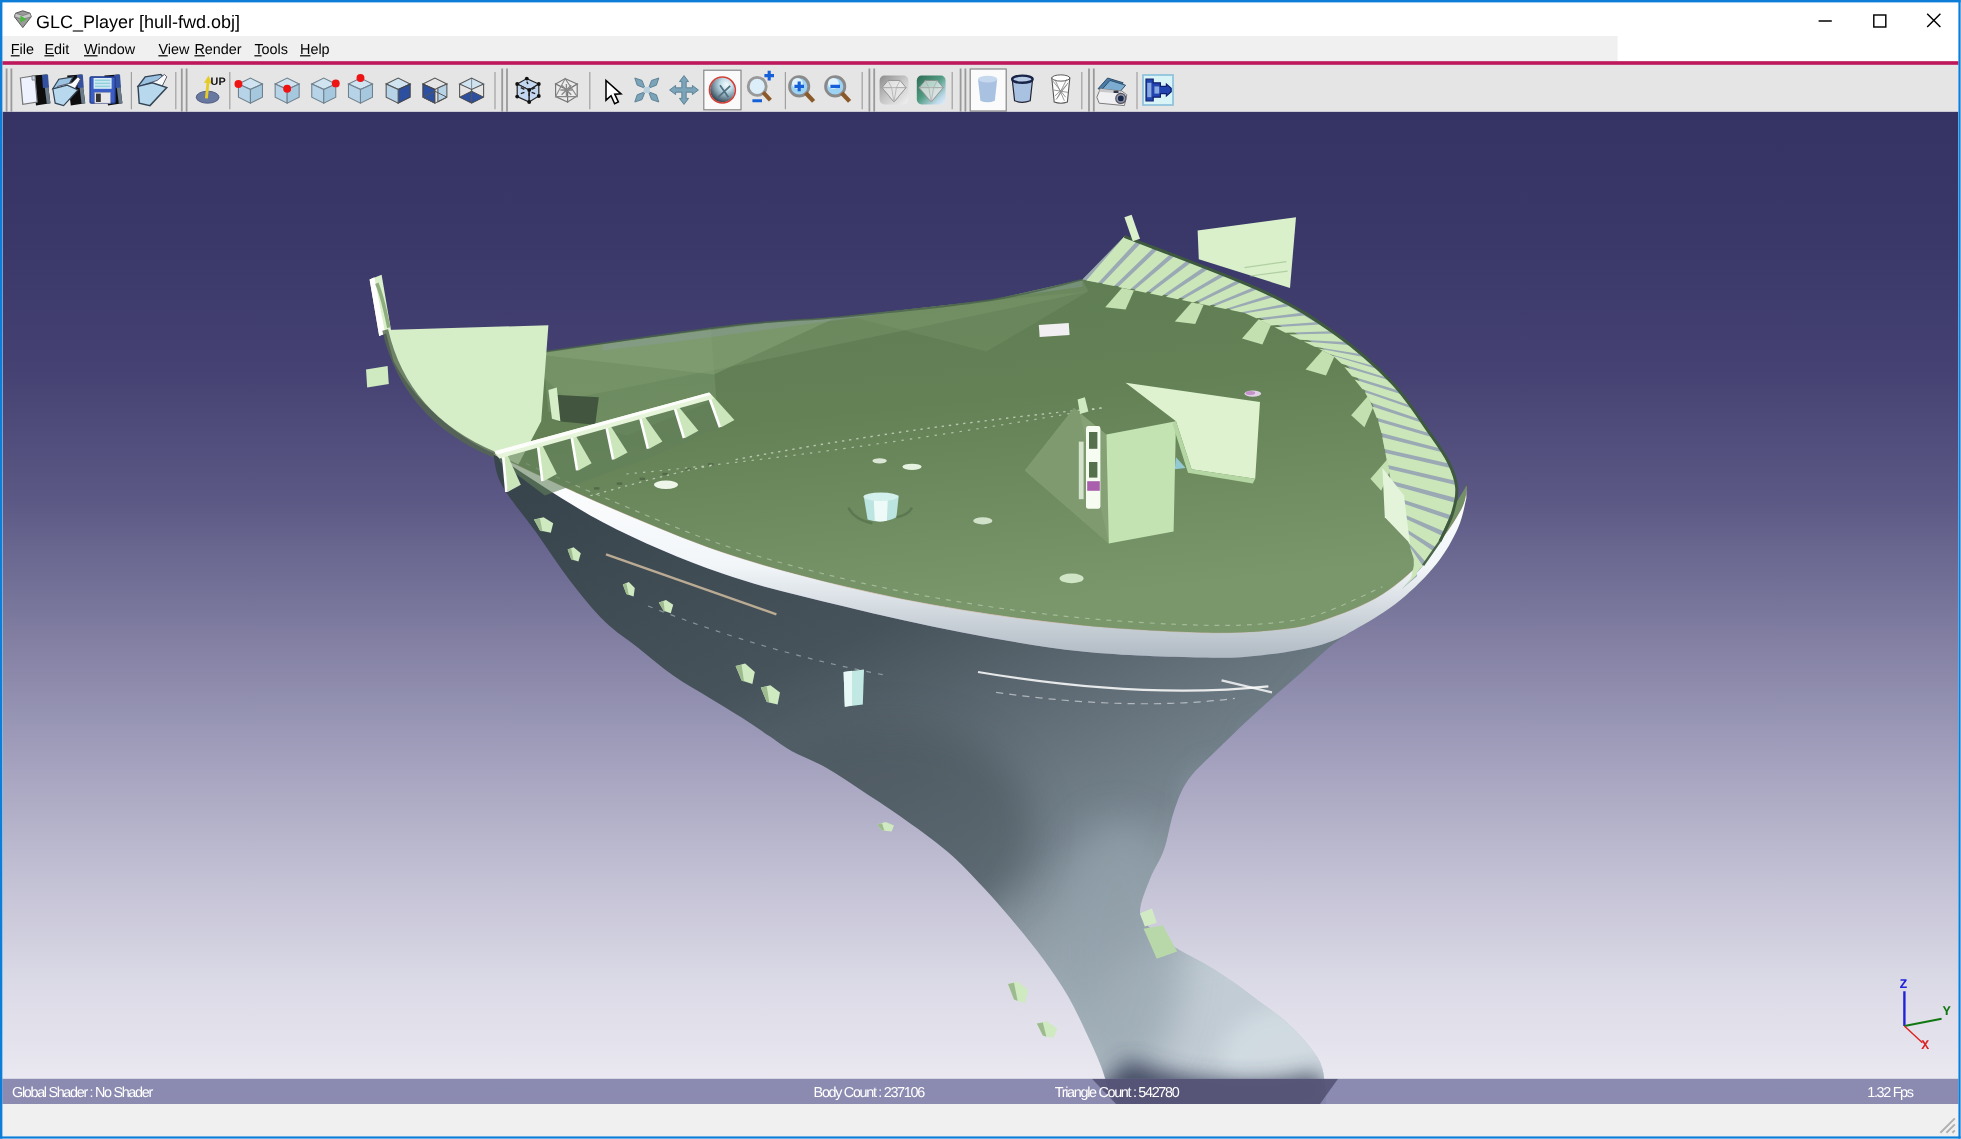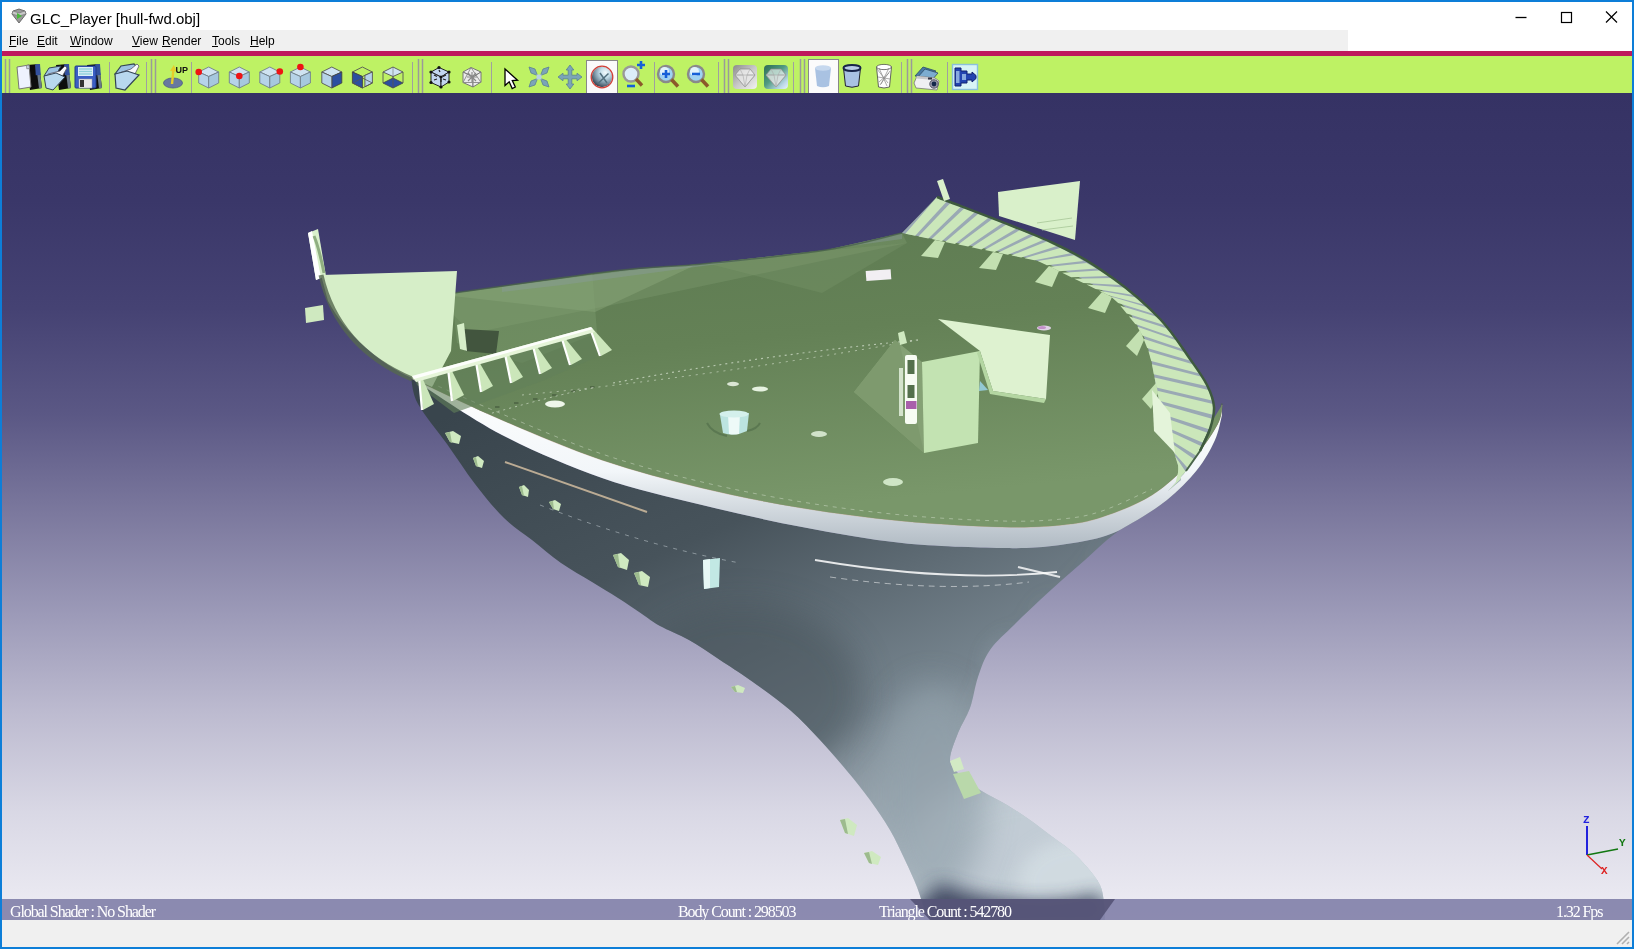--- a/index.html
+++ b/index.html
@@ -7,24 +7,24 @@
 .abs{position:absolute;}
 #btop{left:0;top:0;width:1634px;height:2px;background:#0d7ed8;}
 #bleft{left:0;top:0;width:2px;height:949px;background:#0d7ed8;}
 #bright{left:1632px;top:0;width:2px;height:949px;background:#0d7ed8;}
 #bbot{left:0;top:947px;width:1634px;height:2px;background:#0d7ed8;}
 #titlebar{left:2px;top:2px;width:1630px;height:28px;background:#ffffff;}
 #title{left:28px;top:8px;font-size:15px;color:#000;}
 #menubar{left:2px;top:30px;width:1346px;height:21px;background:#f0f0f0;}
 .mi{position:absolute;top:4px;font-size:12px;color:#000;}
 .mi u{text-decoration:underline;}
-#toolbar{left:2px;top:51px;width:1630px;height:42px;background:#bef264;border-top:5px solid #be185d;box-sizing:border-box;}
+#toolbar{left:2px;top:51px;width:1630px;height:42px;background:#e5e5e5;border-top:3px solid #be185d;box-sizing:border-box;}
 #viewport{left:2px;top:93px;width:1630px;height:827px;}
 #glbar{left:2px;top:899px;width:1630px;height:21px;background:rgba(129,127,168,0.9);}
-.glt{position:absolute;top:4px;color:#fff;font-family:Liberation Serif, serif;font-size:16px;letter-spacing:-1.1px;white-space:pre;}
+.glt{position:absolute;top:4px;color:#fff;font-family:Liberation Sans, sans-serif;font-size:12px;letter-spacing:-1.1px;white-space:pre;}
 #statusbar{left:2px;top:920px;width:1630px;height:27px;background:#f0f0f0;}
 </style>
 </head>
 <body>
 <div class="abs" id="titlebar">
   <svg class="abs" style="left:9px;top:6px" width="17" height="17" viewBox="0 0 17 17">
     <polygon points="2,3 8,1 14,3 15,6 8,15 1,6" fill="#9a9a9a" stroke="#555" stroke-width="0.8"></polygon>
     <polygon points="2,3 8,5 14,3 15,6 8,8 1,6" fill="#c8c8c8" stroke="#666" stroke-width="0.5"></polygon>
     <polygon points="6,5 11,8 6,11" fill="#49b83b"></polygon>
   </svg>
@@ -513,21 +513,21 @@
 <text x="1617" y="753" fill="#117711">Y</text>
 <text x="1599" y="781" fill="#dd2222">X</text>
 </g>
 </svg>
 </div>
 <div class="abs" id="glbar">
   <svg class="abs" style="left:0;top:0" width="1630" height="21">
       <polygon points="908,0 1113,0 1098,21 928,21" fill="#474566" opacity="0.72"></polygon>
     </svg>
   <span class="glt" style="left:8px">Global Shader : No Shader</span>
-  <span class="glt" style="left:676px">Body Count : 298503</span>
+  <span class="glt" style="left:676px">Body Count : 237106</span>
   <span class="glt" style="left:877px">Triangle Count : 542780</span>
   <span class="glt" style="left:1554px">1.32 Fps</span>
 </div>
 <div class="abs" id="statusbar">
   <svg class="abs" style="left:1613px;top:10px" width="15" height="15">
     <path d="M14,2 L2,14 M14,7 L7,14 M14,12 L12,14" stroke="#b0b0b0" stroke-width="1.6"></path>
   </svg>
 </div>
 <div class="abs" id="btop"></div>
 <div class="abs" id="bleft"></div>

